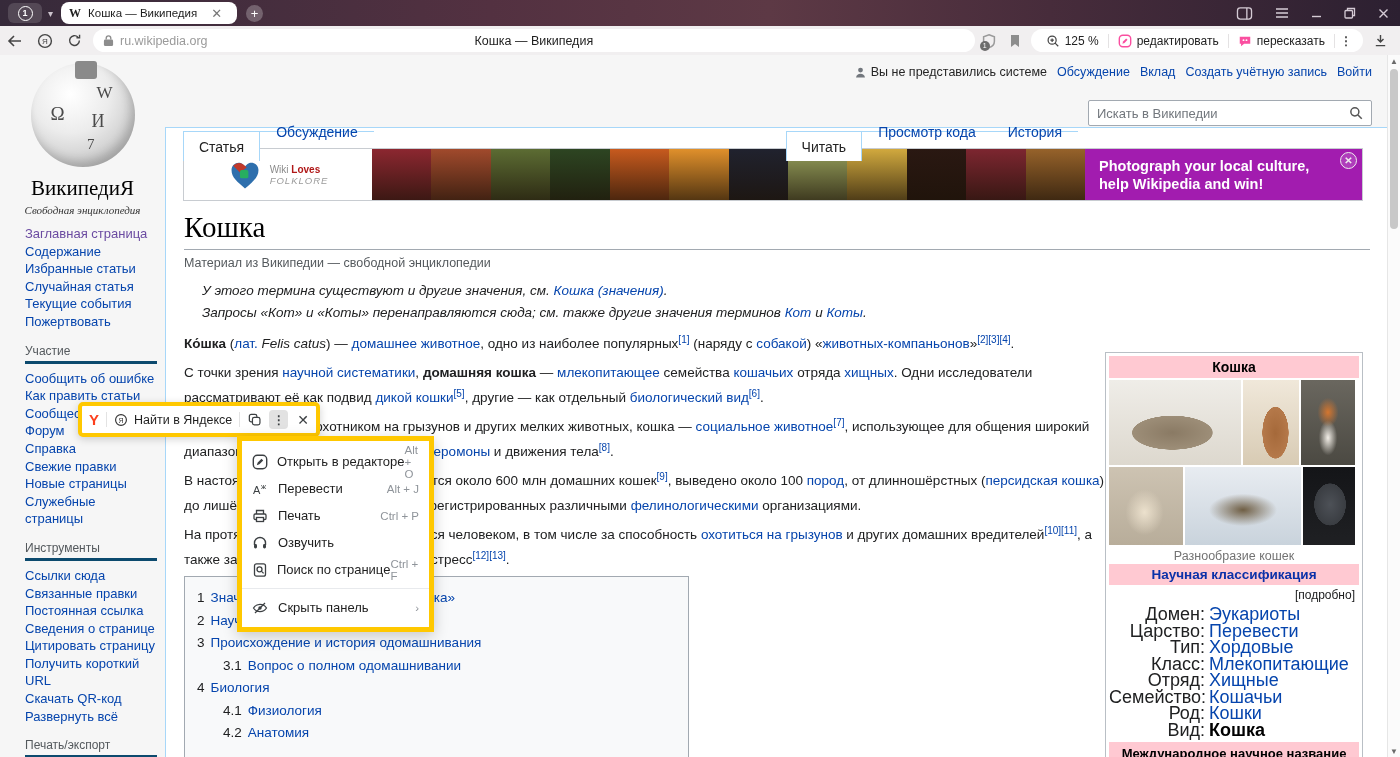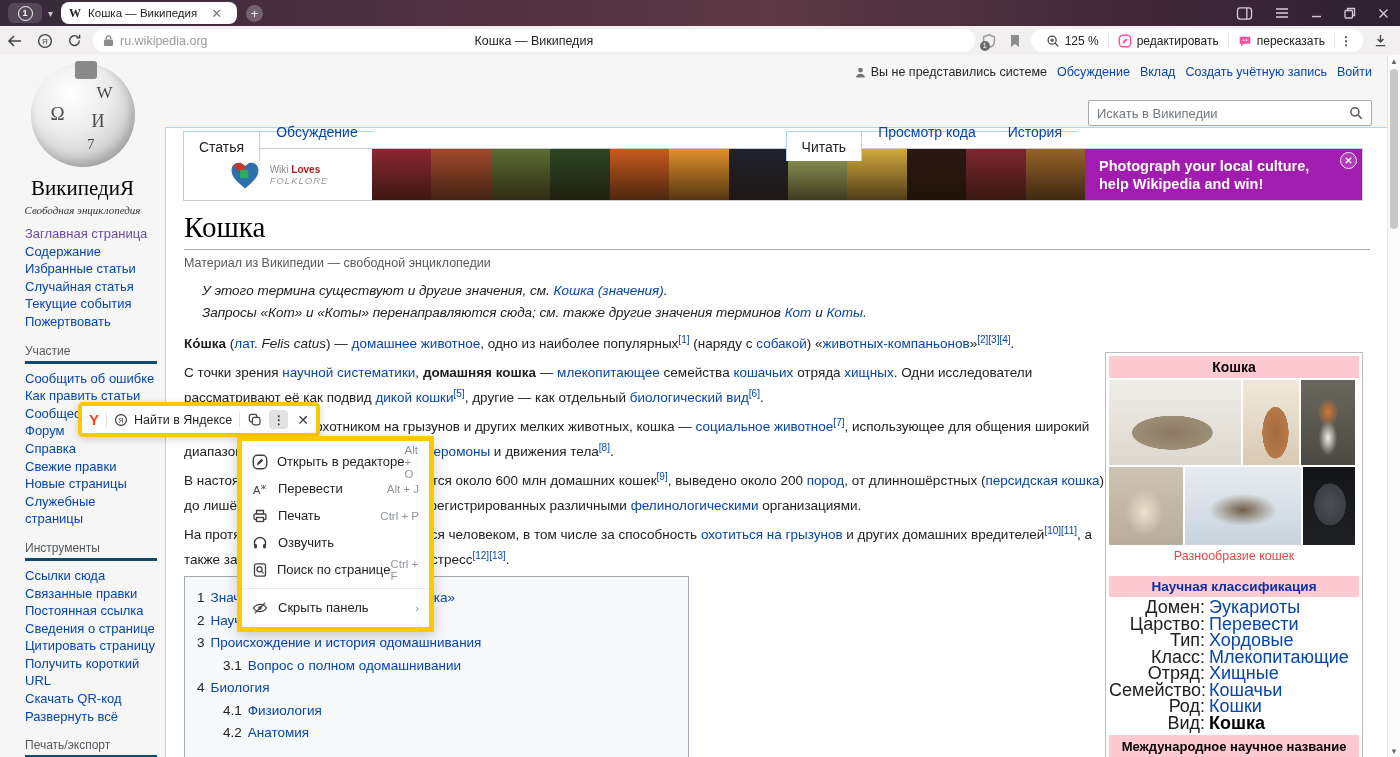--- a/index.html
+++ b/index.html
@@ -99,21 +99,21 @@
   .toc{margin-top:2px;width:505px;border:1px solid #a2a9b1;background:#f8f9fa;padding:10px 12px 40px;box-sizing:border-box;}
   .toc-row{font-size:13.5px;line-height:22.5px;}
   .toc-row .toc-num{color:#202122;margin-right:6px;}
   .toc-row.lvl2{padding-left:26px;}
   
   .infobox{position:absolute;left:1105px;top:297px;width:258px;border:1px solid #b9bfc5;background:#fff;
     padding:3px;box-sizing:border-box;font-size:13px;}
   .ib-header{background:#ffc9d2;text-align:center;font-weight:bold;font-size:14px;padding:3px 0;color:#000;}
   .collage{display:flex;flex-wrap:wrap;gap:2px;margin-top:2px;}
   .collage div{box-sizing:border-box;}
-  .ib-caption{text-align:center;font-size:12.5px;color:#ef4444;padding:4px 0 13px;}
+  .ib-caption{text-align:center;font-size:12.5px;color:#737373;padding:4px 0 1px;}
   .ib-header2{background:#ffc9d2;text-align:center;font-weight:bold;font-size:13.5px;padding:3px 0;color:#0b31a8;cursor:pointer;}
   .ib-details{text-align:right;font-size:12px;color:#202122;padding:3px 4px 2px;}
   .tax{margin:2px 0 4px;}
   .tax-row{display:grid;grid-template-columns:96px 1fr;gap:4px;line-height:16.5px;font-size:18px;}
   .tax-rank{text-align:right;color:#202122;}
   .tax-val{color:#0645ad;cursor:pointer;}
   .tax-val.bold{color:#000;font-weight:bold;cursor:default;}
   .ib-header3{background:#ffc9d2;text-align:center;font-weight:bold;font-size:13px;padding:4px 0;color:#000;}
   
   .wiki-scrollbar{position:absolute;right:0;top:0;width:12px;height:100%;background:#fbfbfb;border-left:1px solid #e6e6e6;}
@@ -362,21 +362,21 @@
         <h1 class="a-title">Кошка</h1>
         <div class="a-sub">Материал из Википедии — свободной энциклопедии</div>
         <div class="hatnotes" id="hatnotes">
             <div class="hatnote"><span>У этого термина существуют и другие значения, см. </span><a class="link">Кошка (значения)</a><span>.</span></div>
             <div class="hatnote"><span>Запросы «Кот» и «Коты» перенаправляются сюда; см. также другие значения терминов </span><a class="link">Кот</a><span> и </span><a class="link">Коты</a><span>.</span></div>
           </div>
         <div class="paragraphs" id="paragraphs">
             <p><b>Ко́шка</b><span> (</span><a class="link">лат.</a><span> </span><i>Felis catus</i><span>) — </span><a class="link">домашнее животное</a><span>, одно из наиболее популярных</span><sup class="ref">[1]</sup><span> (наряду с </span><a class="link">собакой</a><span>) «</span><a class="link">животных-компаньонов</a><span>»</span><sup class="ref">[2][3][4]</sup><span>.</span></p>
             <p><span>С точки зрения </span><a class="link">научной систематики</a><span>, </span><b>домашняя кошка</b><span> — </span><a class="link">млекопитающее</a><span> семейства </span><a class="link">кошачьих</a><span> отряда </span><a class="link">хищных</a><span>. Одни исследователи рассматривают её как подвид </span><a class="link">дикой кошки</a><sup class="ref">[5]</sup><span>, другие — как отдельный </span><a class="link">биологический вид</a><sup class="ref">[6]</sup><span>.</span></p>
             <p><span class="sel">Являясь</span><span> одиночным охотником на грызунов и других мелких животных, кошка — </span><a class="link">социальное животное</a><sup class="ref">[7]</sup><span>, использующее для общения широкий диапазон звуковых сигналов, а также </span><a class="link">феромоны</a><span> и движения тела</span><sup class="ref">[8]</sup><span>.</span></p>
-            <p><span>В настоящее время в мире насчитывается около 600 млн домашних кошек</span><sup class="ref">[9]</sup><span>, выведено около 200 </span><a class="link">пород</a><span>, от длинношёрстных (</span><a class="link">персидская кошка</a><span>) до лишённых шерсти, признанных и зарегистрированных различными </span><a class="link">фелинологическими</a><span> организациями.</span></p>
+            <p><span>В настоящее время в мире насчитывается около 600 млн домашних кошек</span><sup class="ref">[9]</sup><span>, выведено около 100 </span><a class="link">пород</a><span>, от длинношёрстных (</span><a class="link">персидская кошка</a><span>) до лишённых шерсти, признанных и зарегистрированных различными </span><a class="link">фелинологическими</a><span> организациями.</span></p>
             <p><span>На протяжении 10 000 лет кошки ценятся человеком, в том числе за способность </span><a class="link">охотиться на грызунов</a><span> и других домашних вредителей</span><sup class="ref">[10][11]</sup><span>, а также за умение развлекать и снимать стресс</span><sup class="ref">[12][13]</sup><span>.</span></p>
           </div>
         <div class="toc">
           <div id="toc-list">
               <div class="toc-row lvl1"><span class="toc-num">1</span><a class="link">Значение и этимология слова «кошка»</a></div>
               <div class="toc-row lvl1"><span class="toc-num">2</span><a class="link">Научная классификация</a></div>
               <div class="toc-row lvl1"><span class="toc-num">3</span><a class="link">Происхождение и история одомашнивания</a></div>
               <div class="toc-row lvl2"><span class="toc-num">3.1</span><a class="link">Вопрос о полном одомашнивании</a></div>
               <div class="toc-row lvl1"><span class="toc-num">4</span><a class="link">Биология</a></div>
               <div class="toc-row lvl2"><span class="toc-num">4.1</span><a class="link">Физиология</a></div>
@@ -413,20 +413,21 @@
       <div class="collage" id="collage">
           <div style="width: 132px; height: 85px; background: radial-gradient(55% 36% at 48% 62%, rgb(138, 122, 100) 0%, rgb(157, 142, 120) 55%, rgba(0, 0, 0, 0) 56%), linear-gradient(rgb(239, 237, 232), rgb(221, 216, 206));"></div>
           <div style="width: 56px; height: 85px; background: radial-gradient(40% 52% at 58% 62%, rgb(165, 105, 58) 0%, rgb(181, 121, 74) 58%, rgba(0, 0, 0, 0) 59%), linear-gradient(rgb(240, 232, 218), rgb(216, 203, 180));"></div>
           <div style="width: 54px; height: 85px; background: radial-gradient(32% 28% at 50% 38%, rgb(212, 118, 47) 0%, rgba(0, 0, 0, 0) 61%), radial-gradient(28% 34% at 50% 68%, rgb(243, 239, 232) 0%, rgba(0, 0, 0, 0) 61%), linear-gradient(rgb(106, 103, 95), rgb(75, 73, 66));"></div>
           <div style="width: 74px; height: 78px; background: radial-gradient(42% 48% at 48% 58%, rgb(236, 225, 205) 0%, rgba(0, 0, 0, 0) 61%), linear-gradient(rgb(205, 195, 178), rgb(184, 173, 154));"></div>
           <div style="width: 116px; height: 78px; background: radial-gradient(48% 34% at 50% 55%, rgb(111, 94, 68) 0%, rgba(0, 0, 0, 0) 61%), linear-gradient(rgb(232, 236, 241), rgb(201, 211, 220));"></div>
           <div style="width: 52px; height: 78px; background: radial-gradient(52% 46% at 52% 48%, rgb(77, 81, 87) 0%, rgb(58, 61, 66) 58%, rgba(0, 0, 0, 0) 59%), linear-gradient(rgb(20, 21, 24), rgb(31, 32, 35));"></div>
         </div>
       <div class="ib-caption">Разнообразие кошек</div>
       <div class="ib-header2">Научная классификация</div>
+      <div class="ib-details">[подробно]</div>
       <div class="tax" id="tax-rows">
           <div class="tax-row">
             <span class="tax-rank">Домен:</span>
             <a class="tax-val">Эукариоты</a>
           </div>
           <div class="tax-row">
             <span class="tax-rank">Царство:</span>
             <a class="tax-val">Перевести</a>
           </div>
           <div class="tax-row">

